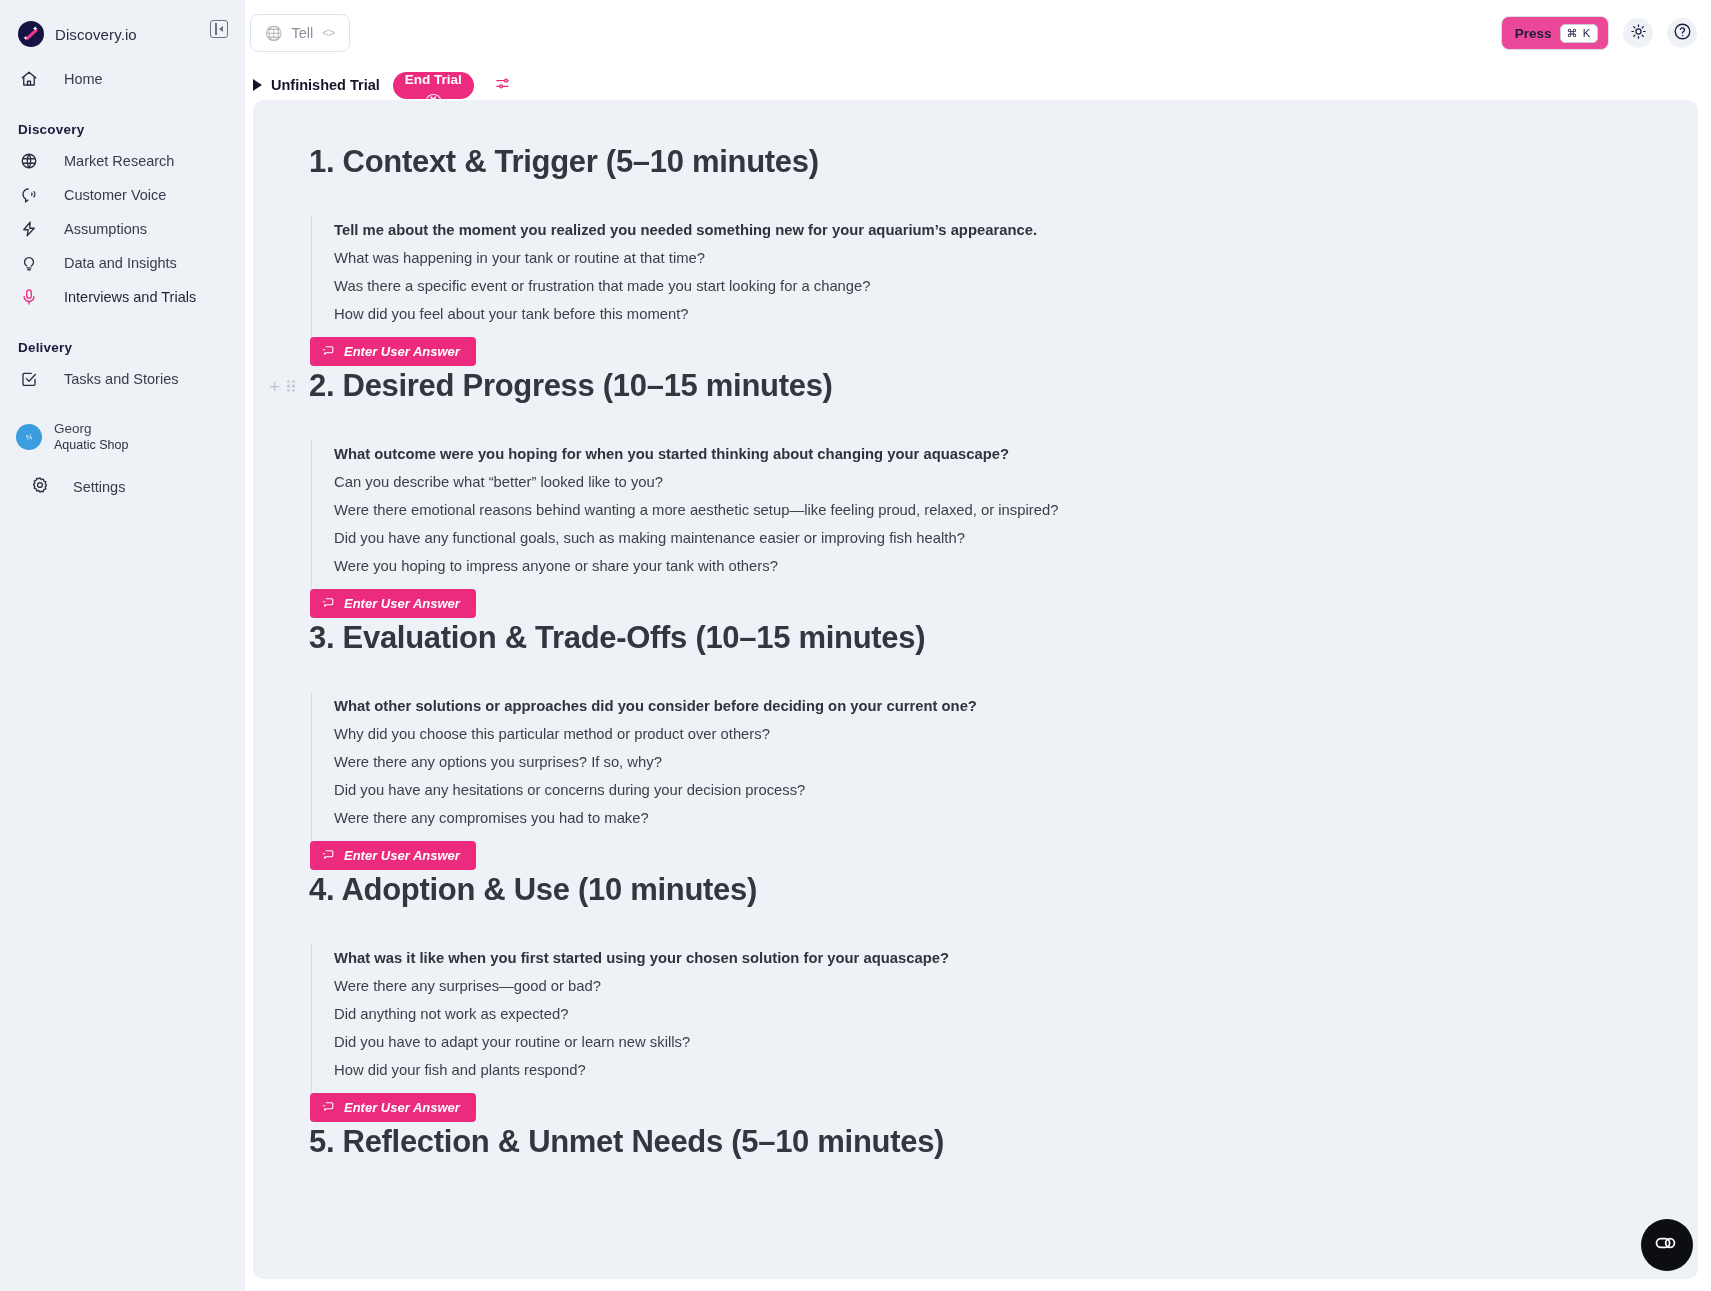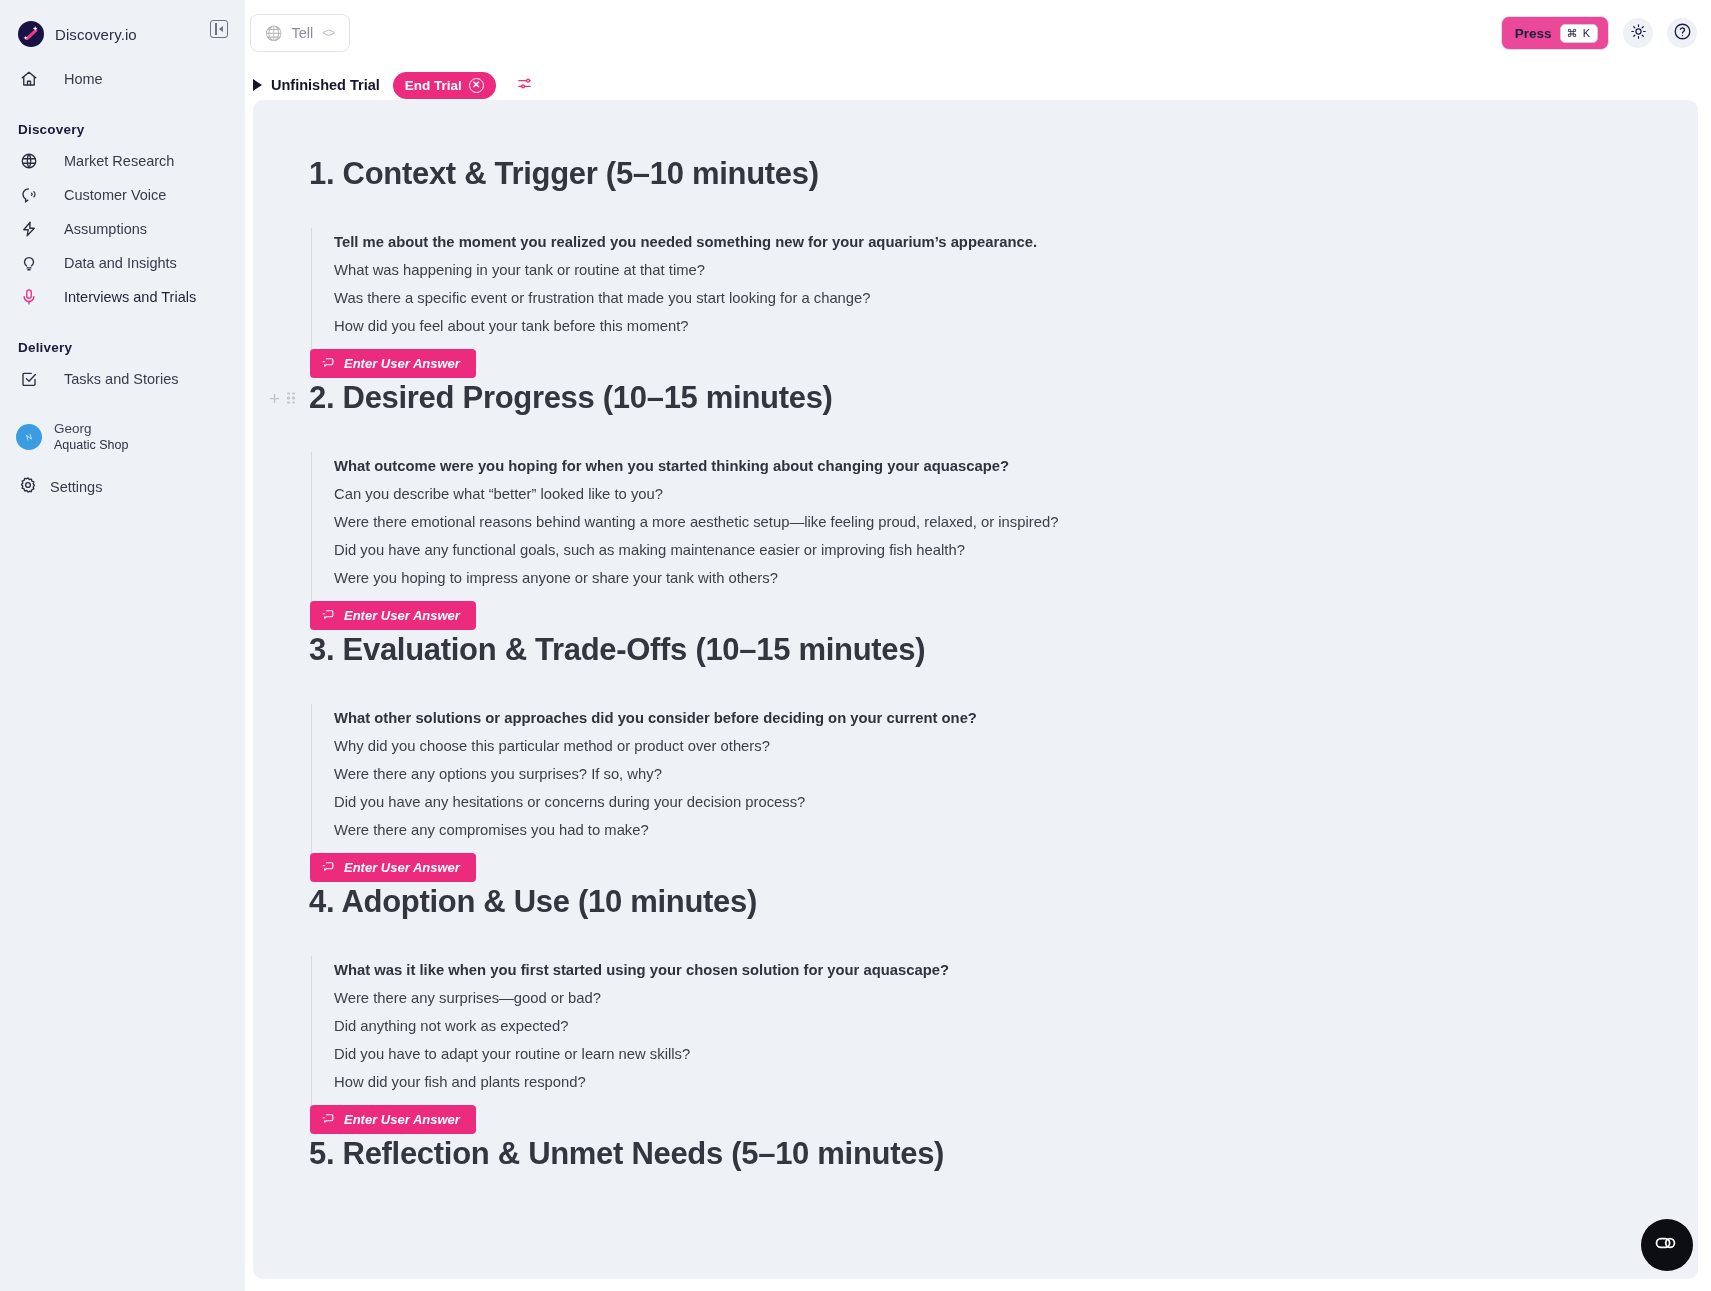--- a/index.html
+++ b/index.html
@@ -72,22 +72,22 @@
   }
   .avatar {
     width: 26px; height: 26px; border-radius: 50%; flex: 0 0 26px;
     background: #3b9de0; color: #cfe7f7; font-size: 8px;
     display: flex; align-items: center; justify-content: center;
     transform: rotate(-20deg);
   }
   .user-name { font-size: 13.5px; color: #3d4354; line-height: 17px; }
   .user-org { font-size: 12.5px; color: #2b2f42; line-height: 17px; }
   .settings-row {
-    position: absolute; left: 16px; top: 476px;
-    display: flex; align-items: center; gap: 13px;
+    position: absolute; left: 28px; top: 476px;
+    display: flex; align-items: center; gap: 24px;
     font-size: 14.5px; color: #373c4b; padding-left: 3px;
   }
 
   
   .main { flex: 1 1 auto; position: relative; background: #ffffff; }
   .topbar { height: 66px; display: flex; align-items: center; padding: 0 14px 0 0; }
   .tabchip {
     margin-left: 5px; height: 38px; min-width: 100px;
     border: 1px solid #dfe3ea; border-radius: 8px; background: #fff;
     display: flex; align-items: center; gap: 9px; padding: 0 14px;
@@ -112,34 +112,34 @@
 
   .trialbar { display: flex; align-items: center; gap: 0; padding: 0 0 0 8px; height: 38px; }
   .play-tri {
     width: 0; height: 0; border-top: 6px solid transparent;
     border-bottom: 6px solid transparent; border-left: 9px solid #14142b; margin-right: 9px;
   }
   .trial-title { font-size: 14.5px; font-weight: bold; color: #14142b; }
   .end-trial {
     margin-left: 13px; height: 27px; border-radius: 14px; background: #ec2a7e;
     color: #fff; font-size: 13.5px; font-weight: bold;
-    display: flex; align-items: center; gap: 7px; padding: 0 12px;
+    display: flex; align-items: center; gap: 7px; padding: 0 12px; flex-direction: column;
   }
   .x-circle {
     width: 15px; height: 15px; border-radius: 50%; border: 1.6px solid #fff;
     display: flex; align-items: center; justify-content: center;
     font-size: 10px; line-height: 10px;
   }
   .sliders-ico { margin-left: 20px; }
 
   .content-card {
     position: absolute; left: 8px; right: 13px; top: 100px; bottom: 12px;
     background: #eef1f6; border-radius: 10px; overflow: hidden;
   }
-  .doc { padding: 28px 56px 0 56px; }
+  .doc { padding: 16px 56px 0 56px; }
 
   h1.section {
     font-size: 31px; font-weight: bold; color: #32363f;
     letter-spacing: -.3px; margin: 0; line-height: 40px;
   }
   .section-row { display: flex; align-items: center; position: relative; }
   .grip-wrap {
     position: absolute; left: -40px; display: flex; align-items: center; gap: 7px;
     top: 50%; transform: translateY(-50%);
   }

